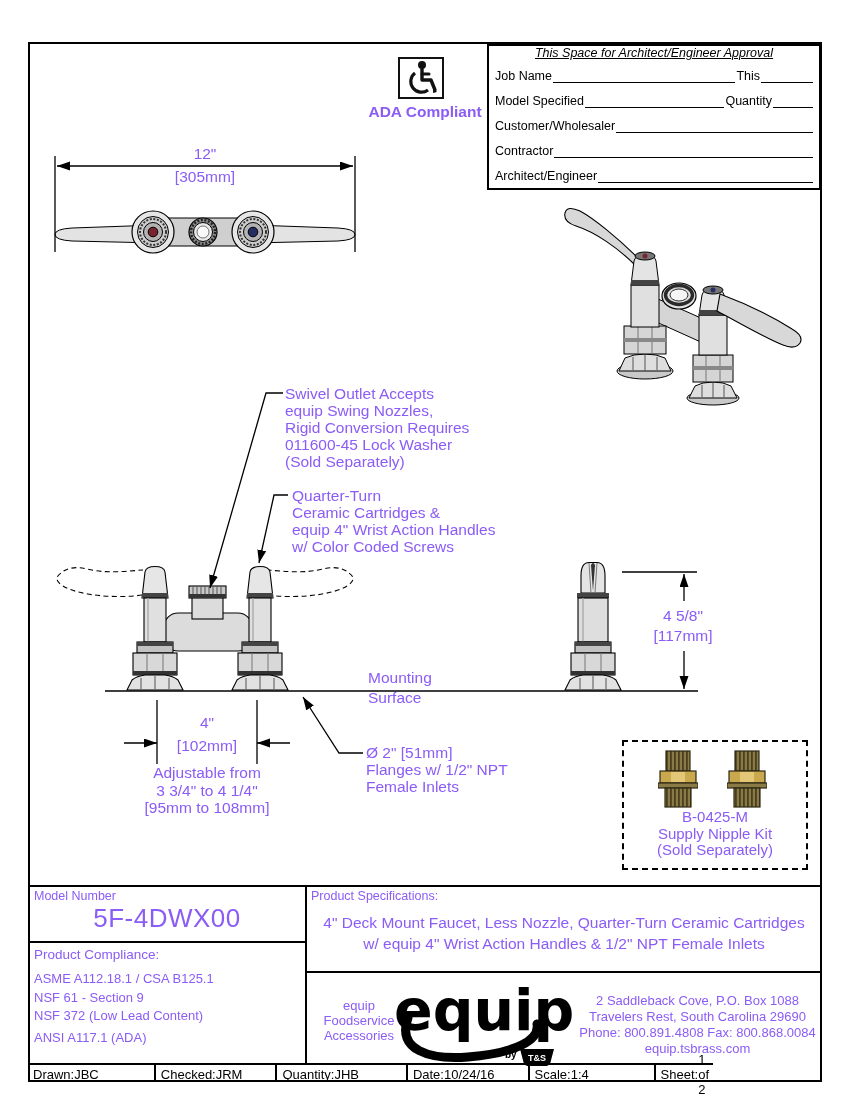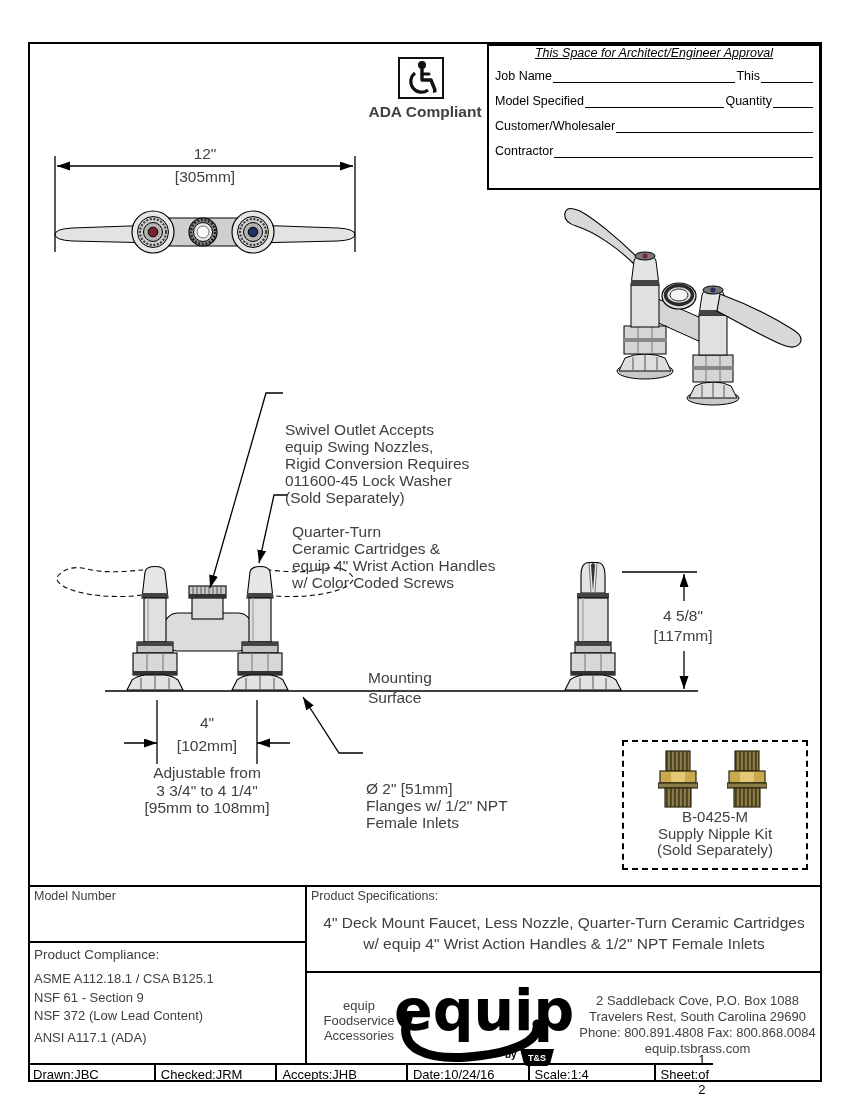--- a/index.html
+++ b/index.html
@@ -1,34 +1,34 @@
 <!DOCTYPE html>
 <html><head>
 <meta charset="utf-8">
 <style>
   html,body{margin:0;padding:0;background:#fff;}
   #sheet{position:relative;width:850px;height:1100px;background:#fff;overflow:hidden;
          font-family:"Liberation Sans",sans-serif;color:#000;}
   .abs{position:absolute;}
-  .t{position:absolute;font-family:"Liberation Sans",sans-serif;color:#404040;white-space:nowrap;}
+  .t{position:absolute;font-family:"Liberation Sans",sans-serif;color:#8b5cf6;white-space:nowrap;}
   .c{text-align:center;}
   .ln{position:absolute;background:#000;}
   
   #border{position:absolute;left:28px;top:42px;width:794px;height:1040px;border:2px solid #000;box-sizing:border-box;}
   
   #approval{position:absolute;left:487px;top:44px;width:334px;height:146px;border:2px solid #000;box-sizing:border-box;background:#fff;}
   #approval .title{font-size:12.5px;font-style:italic;text-decoration:underline;text-align:center;}
   .ap-row{display:flex;align-items:flex-end;height:23px;padding:0 5px 2px 6px;font-size:12.5px;}
   .fl{flex:1;border-bottom:1.2px solid #000;height:13px;margin:0 1px;}
   .fl-short{flex:0 0 52px;}
   
   #ada-box{position:absolute;left:398px;top:57px;width:46px;height:42px;border:2.5px solid #111;box-sizing:border-box;}
   #ada-label{left:361px;top:103px;width:128px;font-size:15.5px;font-weight:bold;text-align:center;}
   
-  .callout{font-size:15.5px;line-height:17px;margin-top:36px;}
+  .callout{font-size:15.5px;line-height:17px;}
   
   #kitbox{position:absolute;left:622px;top:740px;width:186px;height:130px;border:2px dashed #000;box-sizing:border-box;}
   
   .tbl{font-size:12.5px;}
   #footer{position:absolute;left:28px;top:1063px;width:685px;height:19px;border-top:2px solid #000;box-sizing:border-box;display:flex;}
   .cell{display:flex;align-items:center;padding:1px 4px 0 5px;font-size:13px;border-left:2px solid #000;box-sizing:border-box;}
   .cell:first-child{border-left:none;}
   .cell .v{flex:1;text-align:left;}
   svg{display:block;}
 </style>
@@ -63,20 +63,24 @@
         <span class="fl"></span>
       <span>Quantity</span>
         <span class="fl fl-short" style="flex-basis:40px"></span>
     </div>
     <div class="ap-row">
       <span>Customer/Wholesaler</span>
         <span class="fl"></span>
     </div>
     <div class="ap-row">
       <span>Contractor</span>
+        <span class="fl"></span>
+    </div>
+    <div class="ap-row">
+      <span>Architect/Engineer</span>
         <span class="fl"></span>
     </div>
   </div>
 
   <svg class="abs" style="left:40px;top:140px" width="330" height="130" viewBox="0 0 330 130">
 
     <path d="M118,85 L32,88 Q15,89 15,94.5 Q15,100 32,101 L118,103 Z" fill="#e3e3e3" stroke="#000" stroke-width="1"></path>
     <path d="M212,85 L298,88 Q315,89 315,94.5 Q315,100 298,101 L212,103 Z" fill="#e3e3e3" stroke="#000" stroke-width="1"></path>
 
     <rect x="106" y="78" width="118" height="28" rx="14" fill="#cfcfcf" stroke="#000" stroke-width="1"></rect>
@@ -314,20 +318,21 @@
     <div>Supply Nipple Kit</div>
     <div>(Sold Separately)</div>
   </div>
 
   <div class="ln" style="left:28px;top:885px;width:794px;height:2px"></div>
   <div class="ln" style="left:305px;top:885px;width:2px;height:178px"></div>
   <div class="ln" style="left:28px;top:941px;width:279px;height:2px"></div>
   <div class="ln" style="left:305px;top:971px;width:517px;height:2px"></div>
 
   <div class="t tbl" style="left:34px;top:889px">Model Number</div>
+  <div class="t c" style="left:28px;top:903px;width:278px;font-size:26px;letter-spacing:0.5px">5F-4DWX00</div>
 
   <div class="t" style="left:34px;top:947px;font-size:13.5px">Product Compliance:</div>
   <div class="t" style="left:34px;top:970px;font-size:13px;line-height:18.5px">
     <div>ASME A112.18.1 / CSA B125.1</div>
     <div>NSF 61 - Section 9</div>
     <div>NSF 372 (Low Lead Content)</div>
     <div style="margin-top:3px">ANSI A117.1 (ADA)</div>
   </div>
 
   <div class="t tbl" style="left:311px;top:889px">Product Specifications:</div>
@@ -360,21 +365,21 @@
   <div id="footer">
     <div class="cell" style="width:142px">
       <span>Drawn:</span>
       <span class="v">JBC</span>
     </div>
     <div class="cell" style="width:137px">
       <span>Checked:</span>
       <span class="v">JRM</span>
     </div>
     <div class="cell" style="width:147px">
-      <span>Accepts:</span>
+      <span>Quantity:</span>
       <span class="v">JHB</span>
     </div>
     <div class="cell" style="width:137px">
       <span>Date:</span>
       <span class="v">10/24/16</span>
     </div>
     <div class="cell" style="width:142px">
       <span>Scale:</span>
       <span class="v">1:4</span>
     </div>

